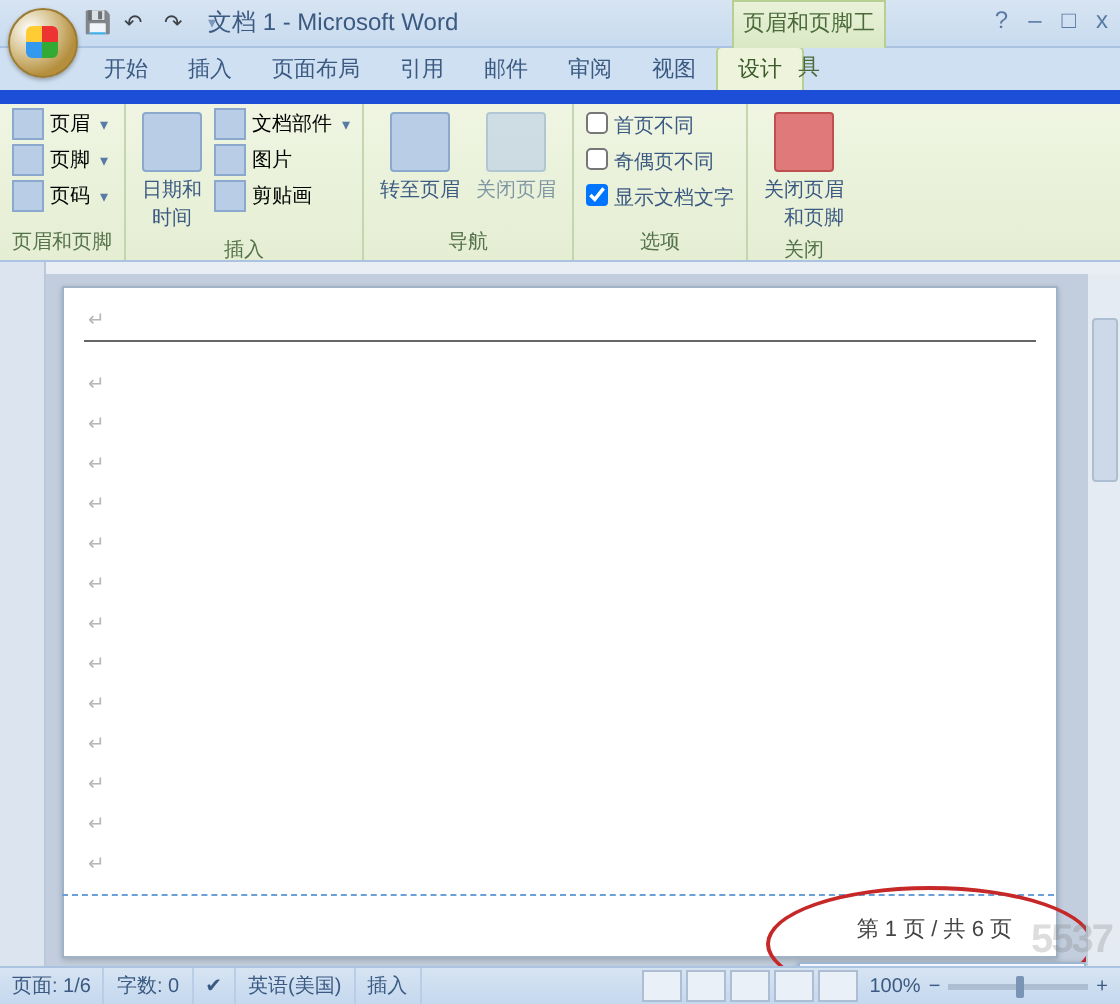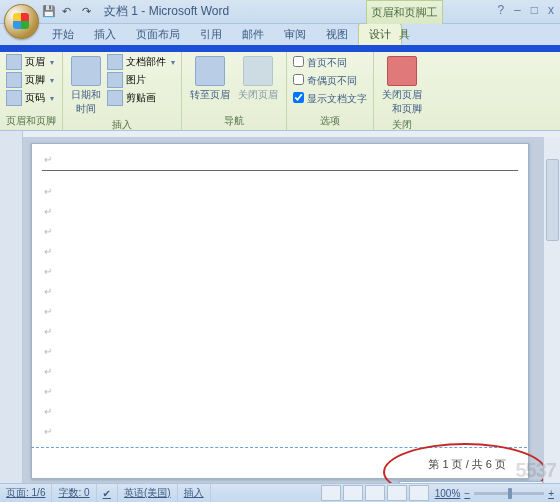--- a/index.html
+++ b/index.html
@@ -41,21 +41,21 @@
 .page{position:absolute;left:8px;top:6px;width:496px;height:334px;background:#fff;border:1px solid #9fb2c7;box-shadow:0 1px 3px rgba(0,0,0,.2);}
 .para{position:absolute;font-size:10px;color:#b7b7b7;font-family:SimSun;}
 .header-line{position:absolute;left:10px;top:26px;width:476px;border-top:1px solid #666;}
 .footer-sep{position:absolute;left:8px;top:310px;width:496px;border-top:1px dashed #6aa0d8;}
 .pagefield{position:absolute;right:54px;top:320px;font-size:11px;color:#444;font-family:Liberation Sans, sans-serif;}
 .annot{position:absolute;left:360px;top:306px;width:160px;height:54px;border:2px solid #c62828;border-radius:50%/50%;pointer-events:none;}
 .ime{position:absolute;left:376px;top:344px;width:142px;background:#f4f7fb;border:1px solid #9fb6d1;box-shadow:0 1px 3px rgba(0,0,0,.3);font-family:SimSun;}
 .ime-in{padding:3px 6px;font-size:12px;display:flex;justify-content:space-between;align-items:center;color:#333;}
 .scrollbar-v{position:absolute;right:0;top:0;width:16px;height:100%;background:#e4ebf3;border-left:1px solid #c2cedd;}
 .scrollbar-v .thumb{position:absolute;left:2px;top:22px;width:11px;height:80px;background:#cdd9e8;border:1px solid #aebed2;border-radius:2px;}
-.statusbar{position:absolute;left:0;bottom:0;height:18px;width:100%;background:linear-gradient(#d7e4f2,#c4d8ef);border-top:1px solid #a9c3e0;display:flex;align-items:center;font-size:10px;color:#3b5a82;text-decoration:underline;}
+.statusbar{position:absolute;left:0;bottom:0;height:18px;width:100%;background:linear-gradient(#d7e4f2,#c4d8ef);border-top:1px solid #a9c3e0;display:flex;align-items:center;font-size:10px;color:#3b5a82;}
 .sb-item{padding:0 6px;border-right:1px solid #b9cde6;height:100%;display:flex;align-items:center;gap:3px;}
 .sb-right{margin-left:auto;display:flex;align-items:center;height:100%;}
 .view-btn{width:18px;height:14px;border:1px solid #aebed2;background:#e9f0f8;margin-left:2px;cursor:pointer;}
 .zoom{display:flex;align-items:center;gap:4px;padding:0 6px;}
 .zoom-track{width:70px;height:3px;background:#aebed2;position:relative;}
 .zoom-track::before{content:"";position:absolute;left:34px;top:-4px;width:4px;height:11px;background:#7a94b5;border-radius:1px;}
 .watermark{position:absolute;right:4px;bottom:20px;font-size:20px;font-weight:bold;color:rgba(120,120,120,.25);font-family:Arial;letter-spacing:-1px;}
 </style>
 </head>
 <body>

